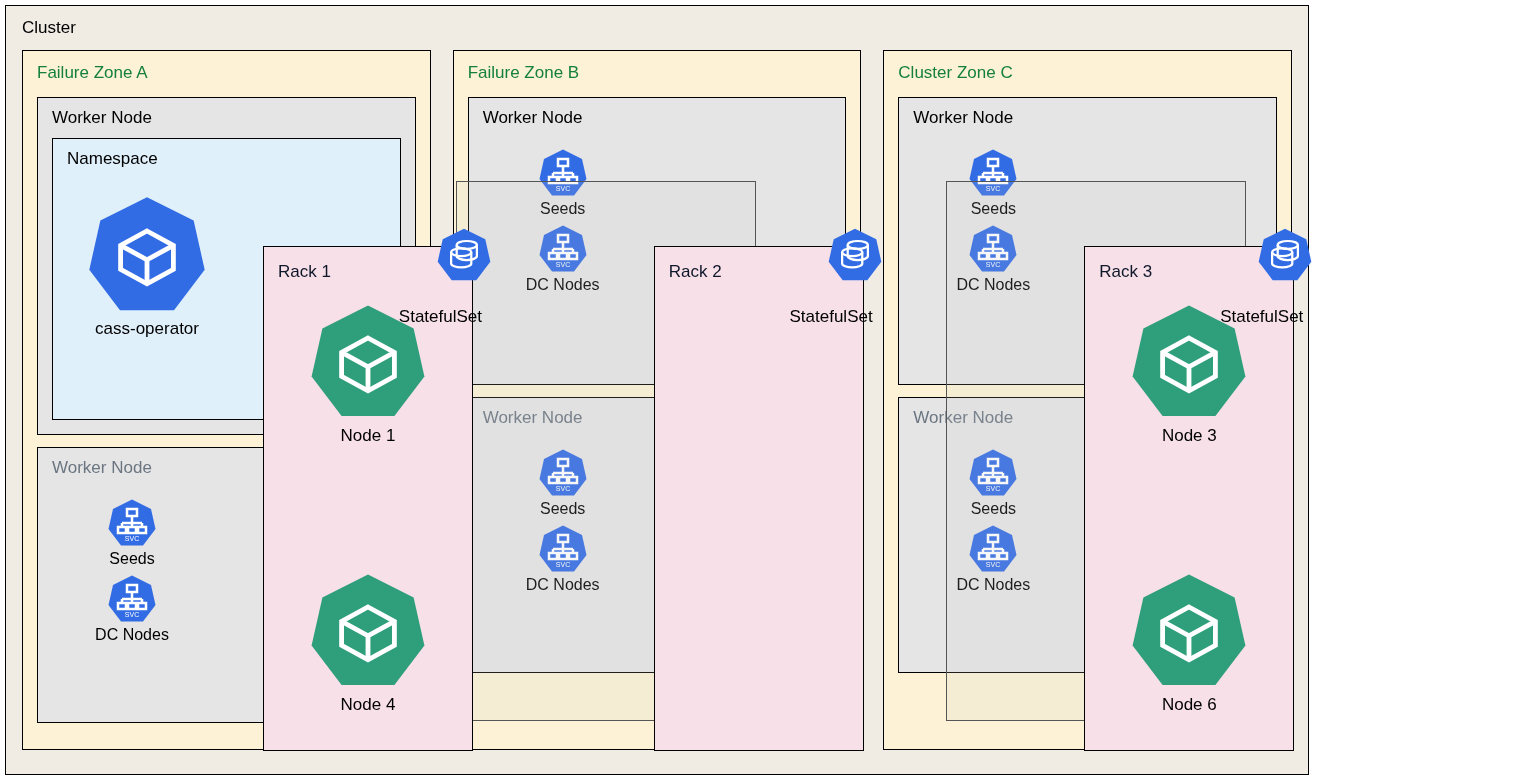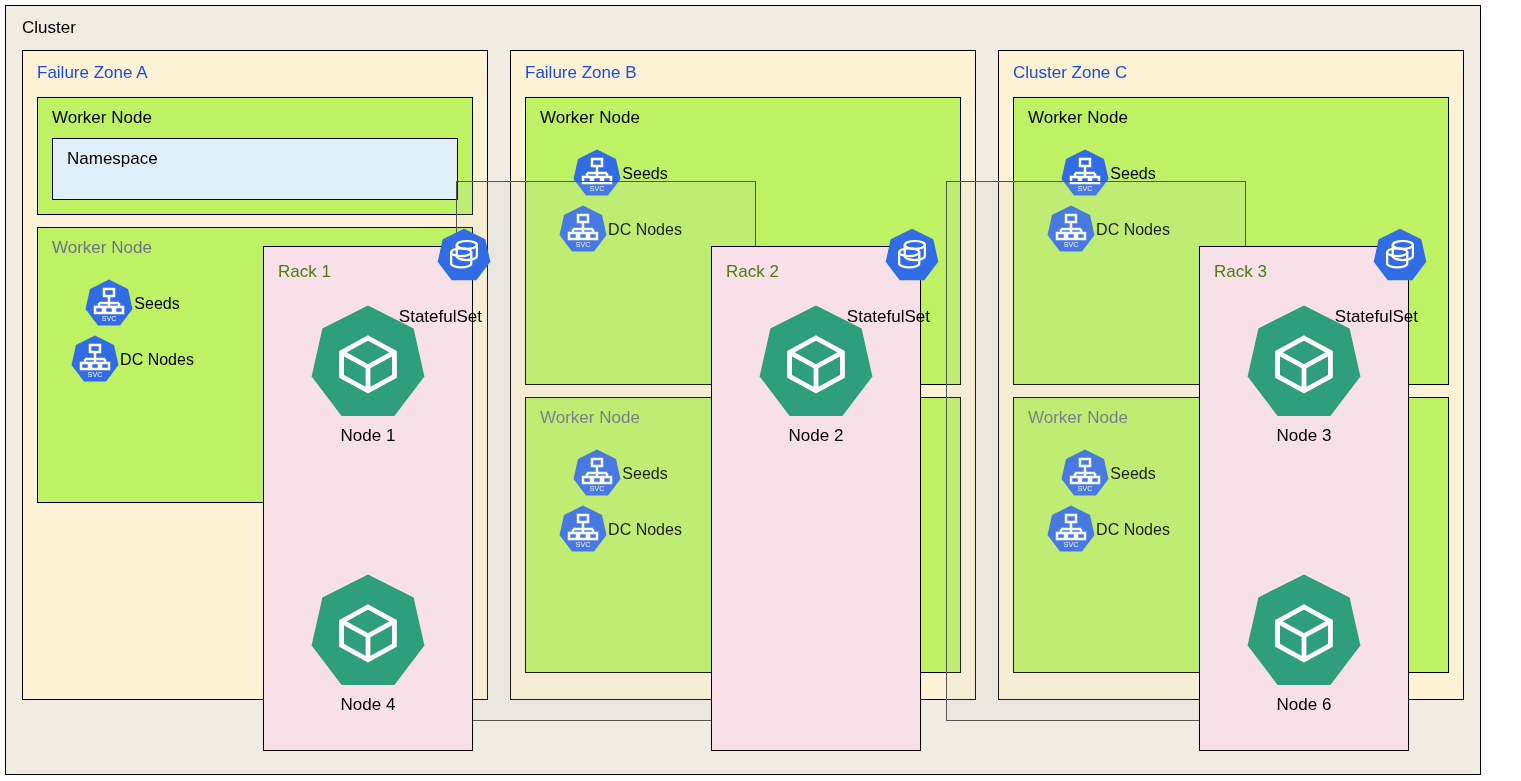--- a/index.html
+++ b/index.html
@@ -3,42 +3,42 @@
 <meta charset="utf-8">
 <style>
 * { box-sizing: border-box; margin: 0; padding: 0; }
 body { font-family: Arial, Helvetica, sans-serif; background: #fff; padding: 5px; }
 
 .cluster {
   border: 1px solid #000;
   background: #f0ece4;
   padding: 12px 16px 0 16px;
   position: relative;
-  width: 1476px;
+  width: 1304px;
   height: 770px;
 }
 .cluster-label { font-size: 17px; color: #000; margin-bottom: 12px; }
 
 .zones {
   display: flex;
   gap: 22px;
   position: relative;
 }
 .zone {
   border: 1px solid #000;
   background: #fdf2d6;
   padding: 12px 14px 14px 14px;
   flex: 1;
   position: relative;
 }
-.zone-label { font-size: 17px; color: #1d4ed8; margin-bottom: 14px; }
+.zone-label { font-size: 17px; color: #15803d; margin-bottom: 14px; }
 
 .worker {
   border: 1px solid #000;
-  background: #bef264;
+  background: #e5e5e5;
   padding: 10px 14px 14px 14px;
   margin-bottom: 12px;
   position: relative;
 }
 .worker-label { font-size: 17px; color: #000; margin-bottom: 10px; }
 .worker-label.dim { color: #6b7682; }
 
 .namespace {
   border: 1px solid #000;
   background: #e0f0fb;
@@ -49,21 +49,21 @@
 .rack {
   border: 1px solid #000;
   background: #f7e0e8;
   position: absolute;
   width: 210px;
   top: 195px;
   height: 505px;
   z-index: 5;
   padding: 10px 14px;
 }
-.rack-label { font-size: 17px; color: #4d7c0f; margin-top: 5px; }
+.rack-label { font-size: 17px; color: #0f172a; margin-top: 5px; }
 
 .stateful-icon {
   position: absolute;
   top: -20px;
   right: -20px;
 }
 .stateful-label {
   position: absolute;
   top: 60px;
   right: -10px;
@@ -76,21 +76,21 @@
   gap: 10px;
   height: 220px;
 }
 .left-col {
   display: flex;
   flex-direction: column;
   align-items: center;
   width: 160px;
   padding-top: 10px;
 }
-.svc-stack .svc-item { display: flex; flex-direction: row; align-items: center; margin-bottom: 6px; }
+.svc-stack .svc-item { display: flex; flex-direction: column; align-items: center; margin-bottom: 6px; }
 .svc-label { font-size: 16px; margin-top: 2px; }
 .node-label { font-size: 17px; margin-top: 4px; text-align: center; }
 
 .hept { display: block; }
 
 
 .big-hept { width: 120px; height: 120px; }
 .small-hept { width: 50px; height: 50px; }
 .sset-hept { width: 56px; height: 56px; }
 
@@ -126,20 +126,33 @@
 
   <div class="zones">
 
     <div class="zone">
       <div class="zone-label">Failure Zone A</div>
 
       <div class="worker">
         <div class="worker-label">Worker Node</div>
         <div class="namespace">
           <div class="namespace-label">Namespace</div>
+          <div class="row">
+            <div class="left-col">
+              <svg class="hept big-hept" viewBox="0 0 100 100">
+                <polygon points="50,3 88,22 97,62 72,95 28,95 3,62 12,22" fill="#326ce5" stroke="#326ce5" stroke-width="2"></polygon>
+                <g fill="none" stroke="#fff" stroke-width="4">
+                  <path d="M50 30 L72 42 L72 62 L50 74 L28 62 L28 42 Z"></path>
+                  <path d="M28 42 L50 54 L72 42 M50 54 L50 74"></path>
+                </g>
+              </svg>
+              <div class="node-label">cass-operator</div>
+            </div>
+            <div style="flex:1"></div>
+          </div>
         </div>
       </div>
 
       <div class="worker">
         <div class="worker-label dim">Worker Node</div>
         <div class="row">
           <div class="left-col svc-stack">
             <div class="svc-item">
               <svg class="hept small-hept" viewBox="0 0 100 100">
                 <polygon points="50,3 88,22 97,62 72,95 28,95 3,62 12,22" fill="#326ce5"></polygon>
@@ -294,30 +307,20 @@
             <polygon points="50,3 88,22 97,62 72,95 28,95 3,62 12,22" fill="#326ce5"></polygon>
             <g fill="none" stroke="#fff" stroke-width="4">
                 <ellipse cx="55" cy="32" rx="18" ry="7"></ellipse>
                 <path d="M37 32 L37 52 A18 7 0 0 0 73 52 L73 32"></path>
                 <ellipse cx="45" cy="45" rx="18" ry="7"></ellipse>
                 <path d="M27 45 L27 65 A18 7 0 0 0 63 65 L63 45"></path>
               </g>
           </svg>
         </div>
         <div class="stateful-label">StatefulSet</div>
-        <div class="rack-node top">
-          <svg class="hept big-hept" viewBox="0 0 100 100">
-            <polygon points="50,3 88,22 97,62 72,95 28,95 3,62 12,22" fill="#2f9e7a"></polygon>
-            <g fill="none" stroke="#fff" stroke-width="4">
-                <path d="M50 30 L72 42 L72 62 L50 74 L28 62 L28 42 Z"></path>
-                <path d="M28 42 L50 54 L72 42 M50 54 L50 74"></path>
-              </g>
-          </svg>
-          <div class="node-label">Node 2</div>
-        </div>
       </div>
     </div>
 
     <div class="zone">
       <div class="zone-label">Cluster Zone C</div>
 
       <div class="worker" style="height:288px;">
         <div class="worker-label">Worker Node</div>
         <div class="row">
           <div class="left-col svc-stack">

